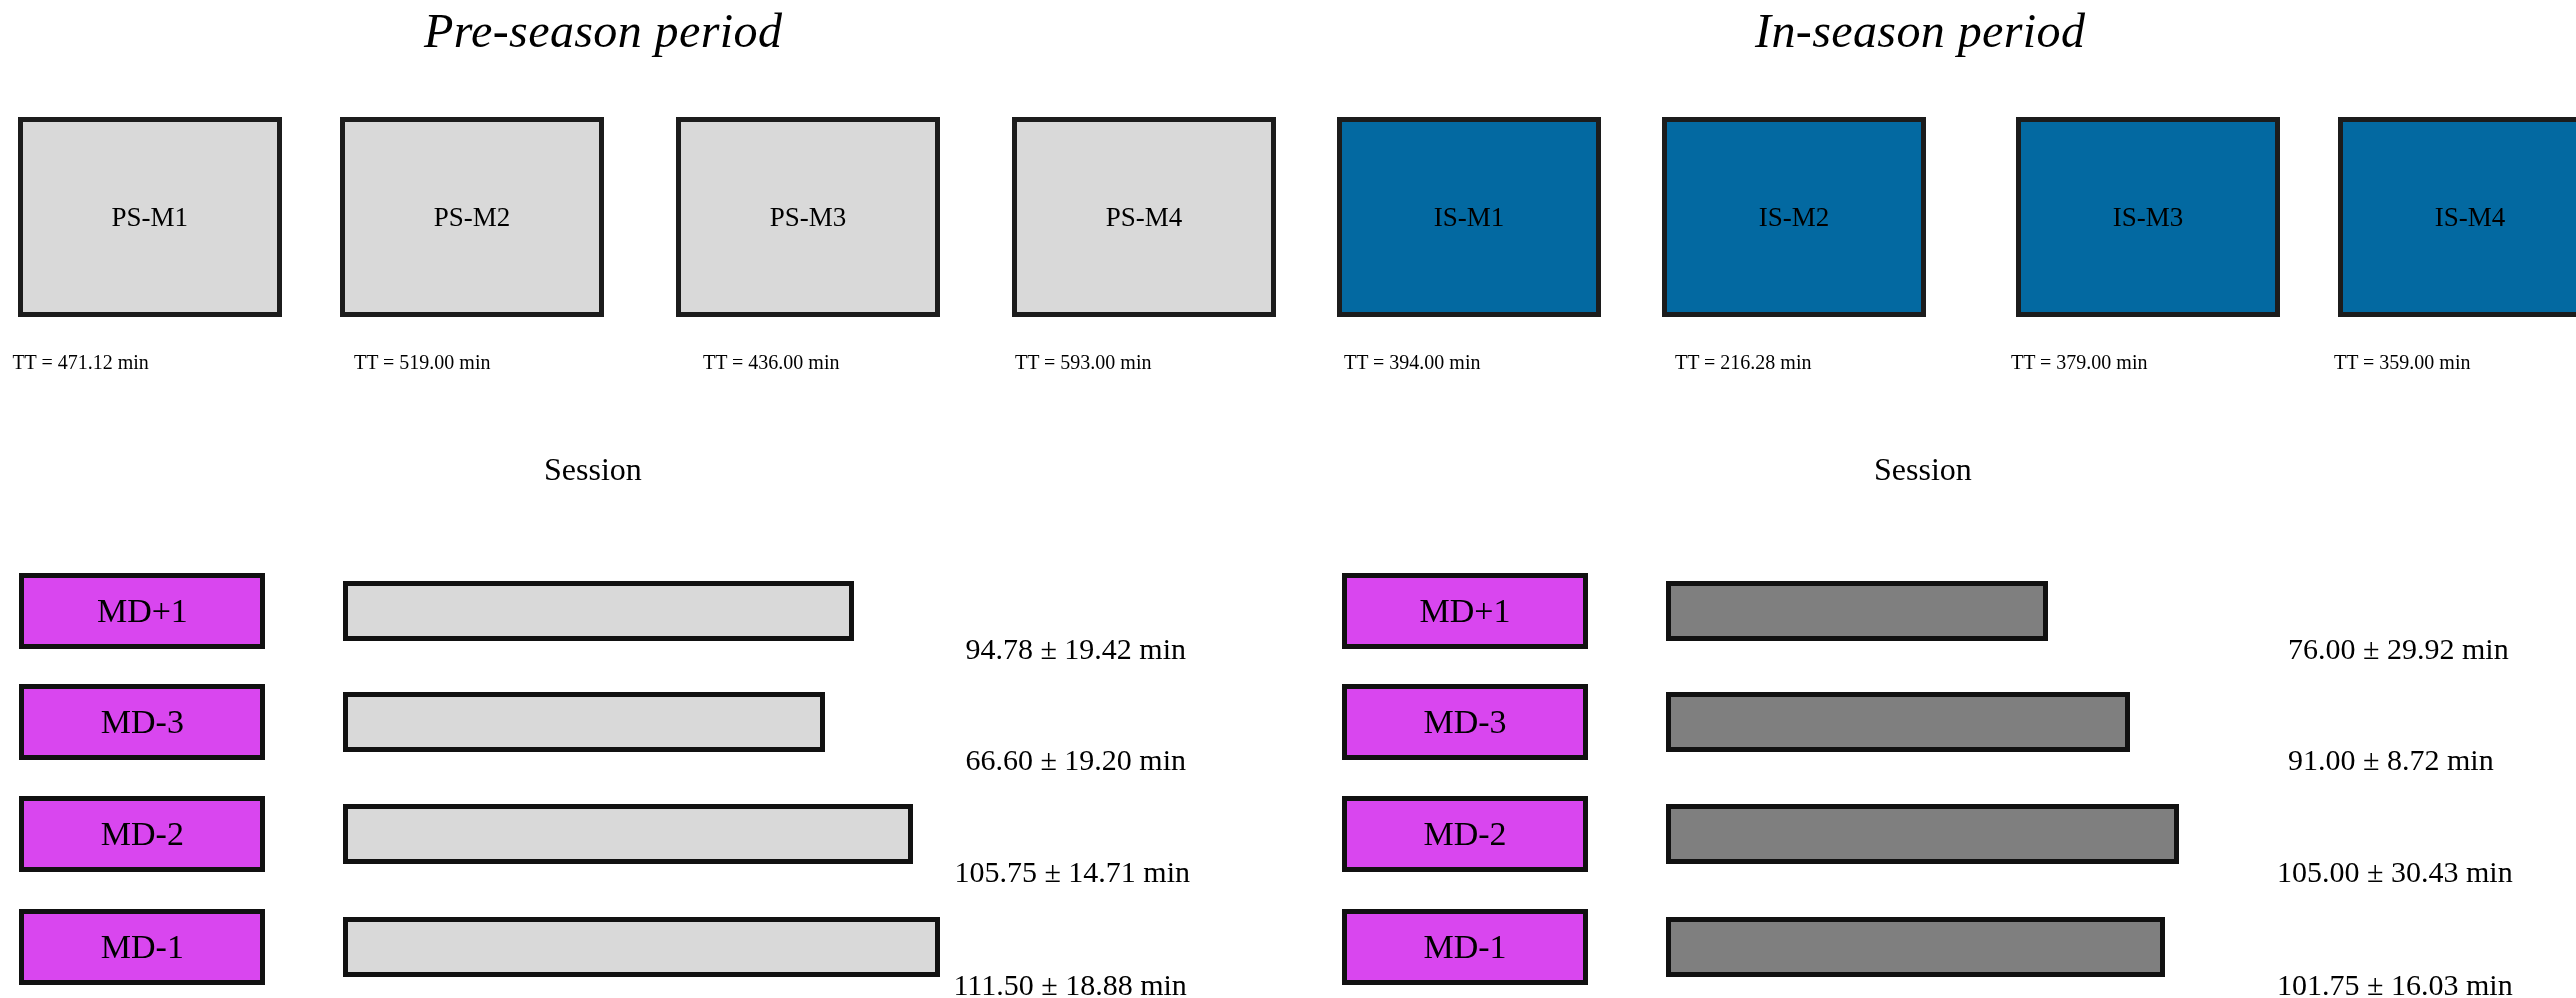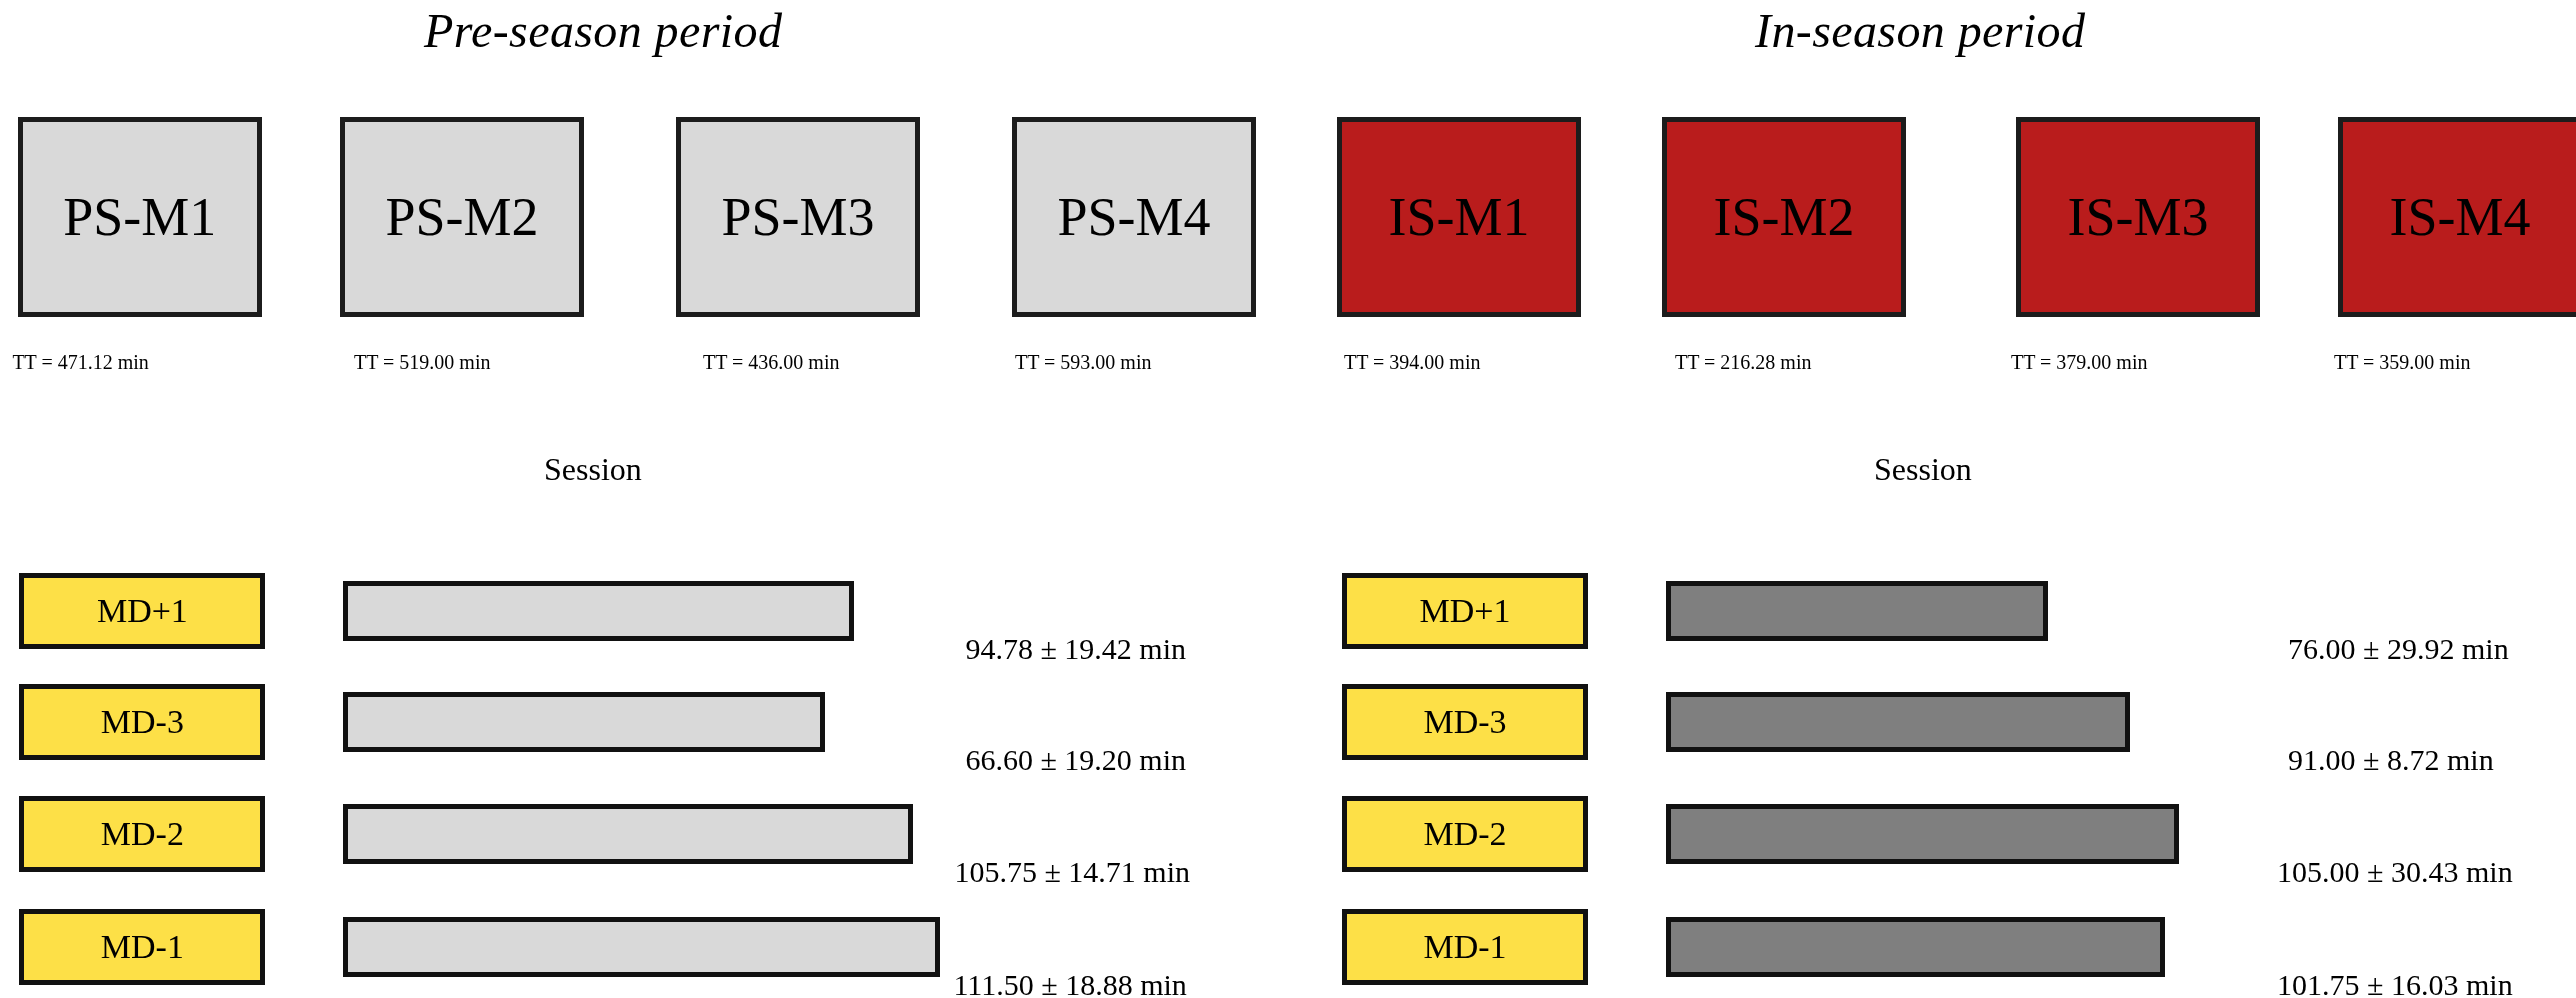--- a/index.html
+++ b/index.html
@@ -26,32 +26,32 @@
     line-height: 1;
     font-style: italic;
   }
   #title-pre  { left: 424px;  top: 7px; }
   #title-in   { left: 1755px; top: 7px; }
 
   
   .match-box {
     position: absolute;
     top: 117px;
-    width: 244px;
+    width: 264px;
     height: 200px;
     border: 5.3px solid #1c1c1c;
     box-sizing: border-box;
     display: flex;
     align-items: center;
     justify-content: center;
-    font-size: 54px;
+    font-size: 27px;
     line-height: 1;
   }
   .match-box.pre { background: #d9d9d9; }
-  .match-box.in  { background: #b91c1c; text-align: center; }
+  .match-box.in  { background: #0369a1; text-align: center; }
 
   .tt-label {
     position: absolute;
     top: 352px;
     font-size: 20px;
     white-space: nowrap;
     line-height: 1;
   }
 
   
@@ -71,21 +71,21 @@
     height: 76px;
   }
   .md-box {
     position: absolute;
     left: 0;
     top: 0;
     width: 246px;
     height: 76px;
     border: 5.3px solid #111111;
     box-sizing: border-box;
-    background: #fde047;
+    background: #d946ef;
     display: flex;
     align-items: center;
     justify-content: center;
     font-size: 34px;
     line-height: 1;
   }
   .dur-bar {
     position: absolute;
     top: 8px;
     height: 60px;

